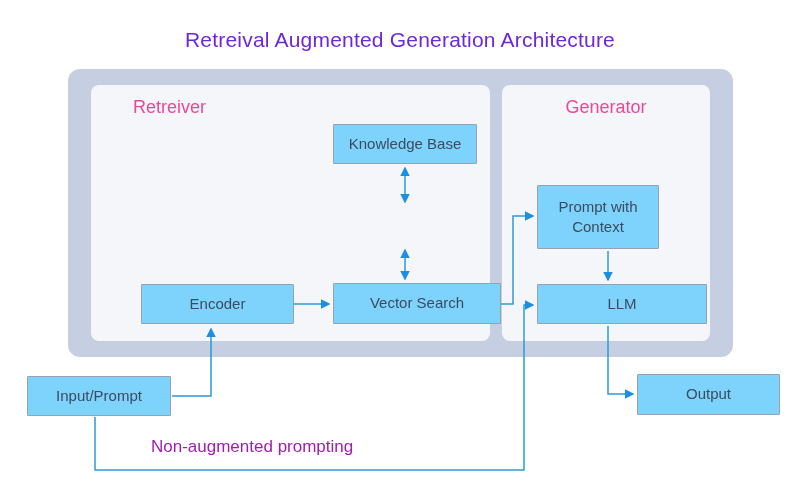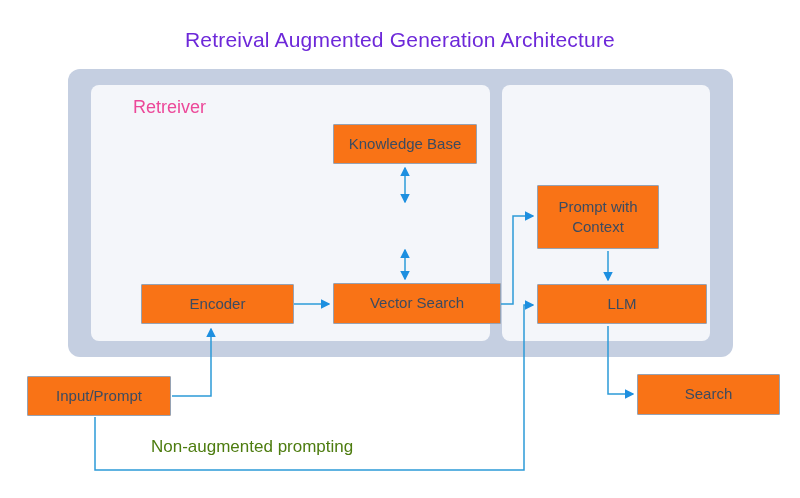--- a/index.html
+++ b/index.html
@@ -15,51 +15,52 @@
     position:absolute; left:68px; top:69px; width:665px; height:288px;
     background:#c5cfe1; border-radius:12px;
   }
   .panel { position:absolute; background:#f4f6fa; border-radius:8px; }
   .panel-retriever { left:91px;  top:85px; width:399px; height:256px; }
   .panel-generator { left:502px; top:85px; width:208px; height:256px; }
   .section-label { position:absolute; font-size:18px; font-weight:500; color:#ec4899; }
   .label-retriever { left:133px; top:97px; }
   .label-generator { left:502px; top:97px; width:208px; text-align:center; }
   .node {
-    position:absolute; background:#f97316; border:1px solid #96a2b3;
+    position:absolute; background:#7dd3fc; border:1px solid #96a2b3;
     display:flex; align-items:center; justify-content:center; text-align:center;
     font-size:15px; line-height:1.35; color:#3c4b60; border-radius:1px;
     box-sizing:border-box; padding:2px 6px;
   }
   .node-knowledge-base { left:333px; top:124px; width:144px; height:40px; }
   .node-vector-database { left:333px; top:205px; width:144px; height:41px; }
   .node-vector-search { left:333px; top:283px; width:168px; height:41px; }
   .node-encoder { left:141px; top:284px; width:153px; height:40px; }
   .node-prompt-context { left:537px; top:185px; width:122px; height:64px; }
   .node-llm { left:537px; top:284px; width:170px; height:40px; }
   .node-input-prompt { left:27px; top:376px; width:144px; height:40px; }
   .node-output { left:637px; top:374px; width:143px; height:41px; }
   .annotation {
-    position:absolute; left:151px; top:437px; font-size:17px; color:#4d7c0f;
+    position:absolute; left:151px; top:437px; font-size:17px; color:#a21caf;
   }
   .connectors { position:absolute; left:0; top:0; width:800px; height:498px; pointer-events:none; }
 </style>
 </head>
 <body>
 
 <div class="canvas">
 
   <div class="title">Retreival Augmented Generation Architecture</div>
 
   <div class="outer-container"></div>
 
   <div class="panel panel-retriever"></div>
   <div class="panel panel-generator"></div>
 
   <div class="section-label label-retriever">Retreiver</div>
+  <div class="section-label label-generator">Generator</div>
 
   <svg class="connectors" viewBox="0 0 800 498" xmlns="http://www.w3.org/2000/svg">
     <defs>
       <marker id="arr" viewBox="0 0 10 10" refX="8.5" refY="5" markerWidth="6.5" markerHeight="6.5" orient="auto-start-reverse">
         <path d="M0,0 L10,5 L0,10 z" fill="#1d8fe0"></path>
       </marker>
     </defs>
     <g stroke="#2d9bd8" stroke-width="1.5" fill="none">
       <path d="M405 168 L405 202" marker-start="url(#arr)" marker-end="url(#arr)"></path>
       <path d="M405 250 L405 279" marker-start="url(#arr)" marker-end="url(#arr)"></path>
@@ -71,17 +72,17 @@
       <path d="M95 417 L95 470 L524 470 L524 305 L533 305" marker-end="url(#arr)"></path>
     </g>
   </svg>
 
   <div class="node node-knowledge-base">Knowledge Base</div>
   <div class="node node-vector-search">Vector Search</div>
   <div class="node node-encoder">Encoder</div>
   <div class="node node-prompt-context">Prompt with Context</div>
   <div class="node node-llm">LLM</div>
   <div class="node node-input-prompt">Input/Prompt</div>
-  <div class="node node-output">Search</div>
+  <div class="node node-output">Output</div>
 
   <div class="annotation">Non-augmented prompting</div>
 
 </div>
 
 </body></html>

